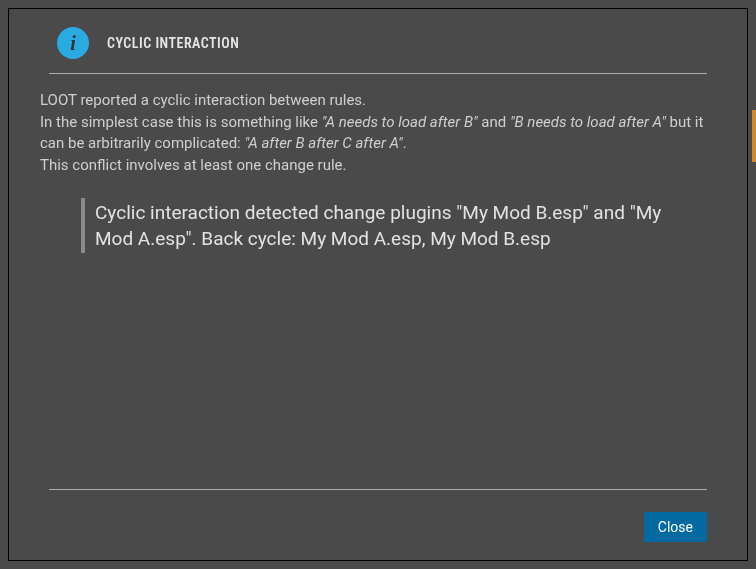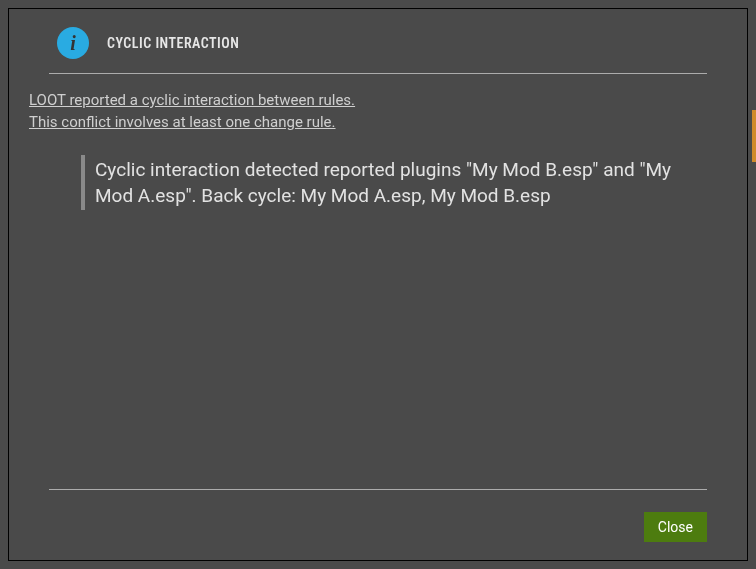--- a/index.html
+++ b/index.html
@@ -62,22 +62,21 @@
     opacity: 0.85;
   }
   .body {
     padding: 0 20px;
     color: #cfcfcf;
     font-size: 15px;
     line-height: 1.4;
     flex: 1 1 auto;
   }
   .body p {
-    margin: 0 0 1px 0;
-    text-decoration: underline;
+    margin: 0 0 1px 11px;
   }
   .body em {
     font-style: italic;
   }
   .quote {
     margin: 22px 0 0 52px;
     border-left: 4px solid #8a8a8a;
     padding: 2px 10px 2px 10px;
     color: #e2e2e2;
     font-size: 19px;
@@ -91,21 +90,21 @@
     border: none;
     border-top: 1px solid #bdbdbd;
     opacity: 0.85;
     margin-bottom: 22px;
   }
   .button-row {
     display: flex;
     justify-content: flex-end;
   }
   .close-btn {
-    background: #4d7c0f;
+    background: #0369a1;
     color: #fff;
     border: none;
     font-size: 14px;
     padding: 7px 14px;
     cursor: pointer;
     font-family: inherit;
   }
   .edge-accent {
     position: absolute;
     right: 0;
@@ -124,23 +123,26 @@
     <div class="info-icon">
       <span>i</span>
     </div>
     <div class="dialog-title">CYCLIC INTERACTION</div>
   </div>
 
   <hr class="hr-top">
 
   <div class="body">
     <p>LOOT reported a cyclic interaction between rules.</p>
+    <p>
+      <span>In the simplest case this is something like </span><em>"A needs to load after B"</em><span> and </span><em>"B needs to load after A"</em><span> but it can be arbitrarily complicated: </span><em>"A after B after C after A"</em><span>.</span>
+    </p>
     <p>This conflict involves at least one change rule.</p>
 
-    <div class="quote">Cyclic interaction detected reported plugins "My Mod B.esp" and "My Mod A.esp". Back cycle: My Mod A.esp, My Mod B.esp</div>
+    <div class="quote">Cyclic interaction detected change plugins "My Mod B.esp" and "My Mod A.esp". Back cycle: My Mod A.esp, My Mod B.esp</div>
   </div>
 
   <div class="footer-area">
     <hr class="hr-bottom">
     <div class="button-row">
       <button class="close-btn">Close</button>
     </div>
   </div>
 
 </div>

